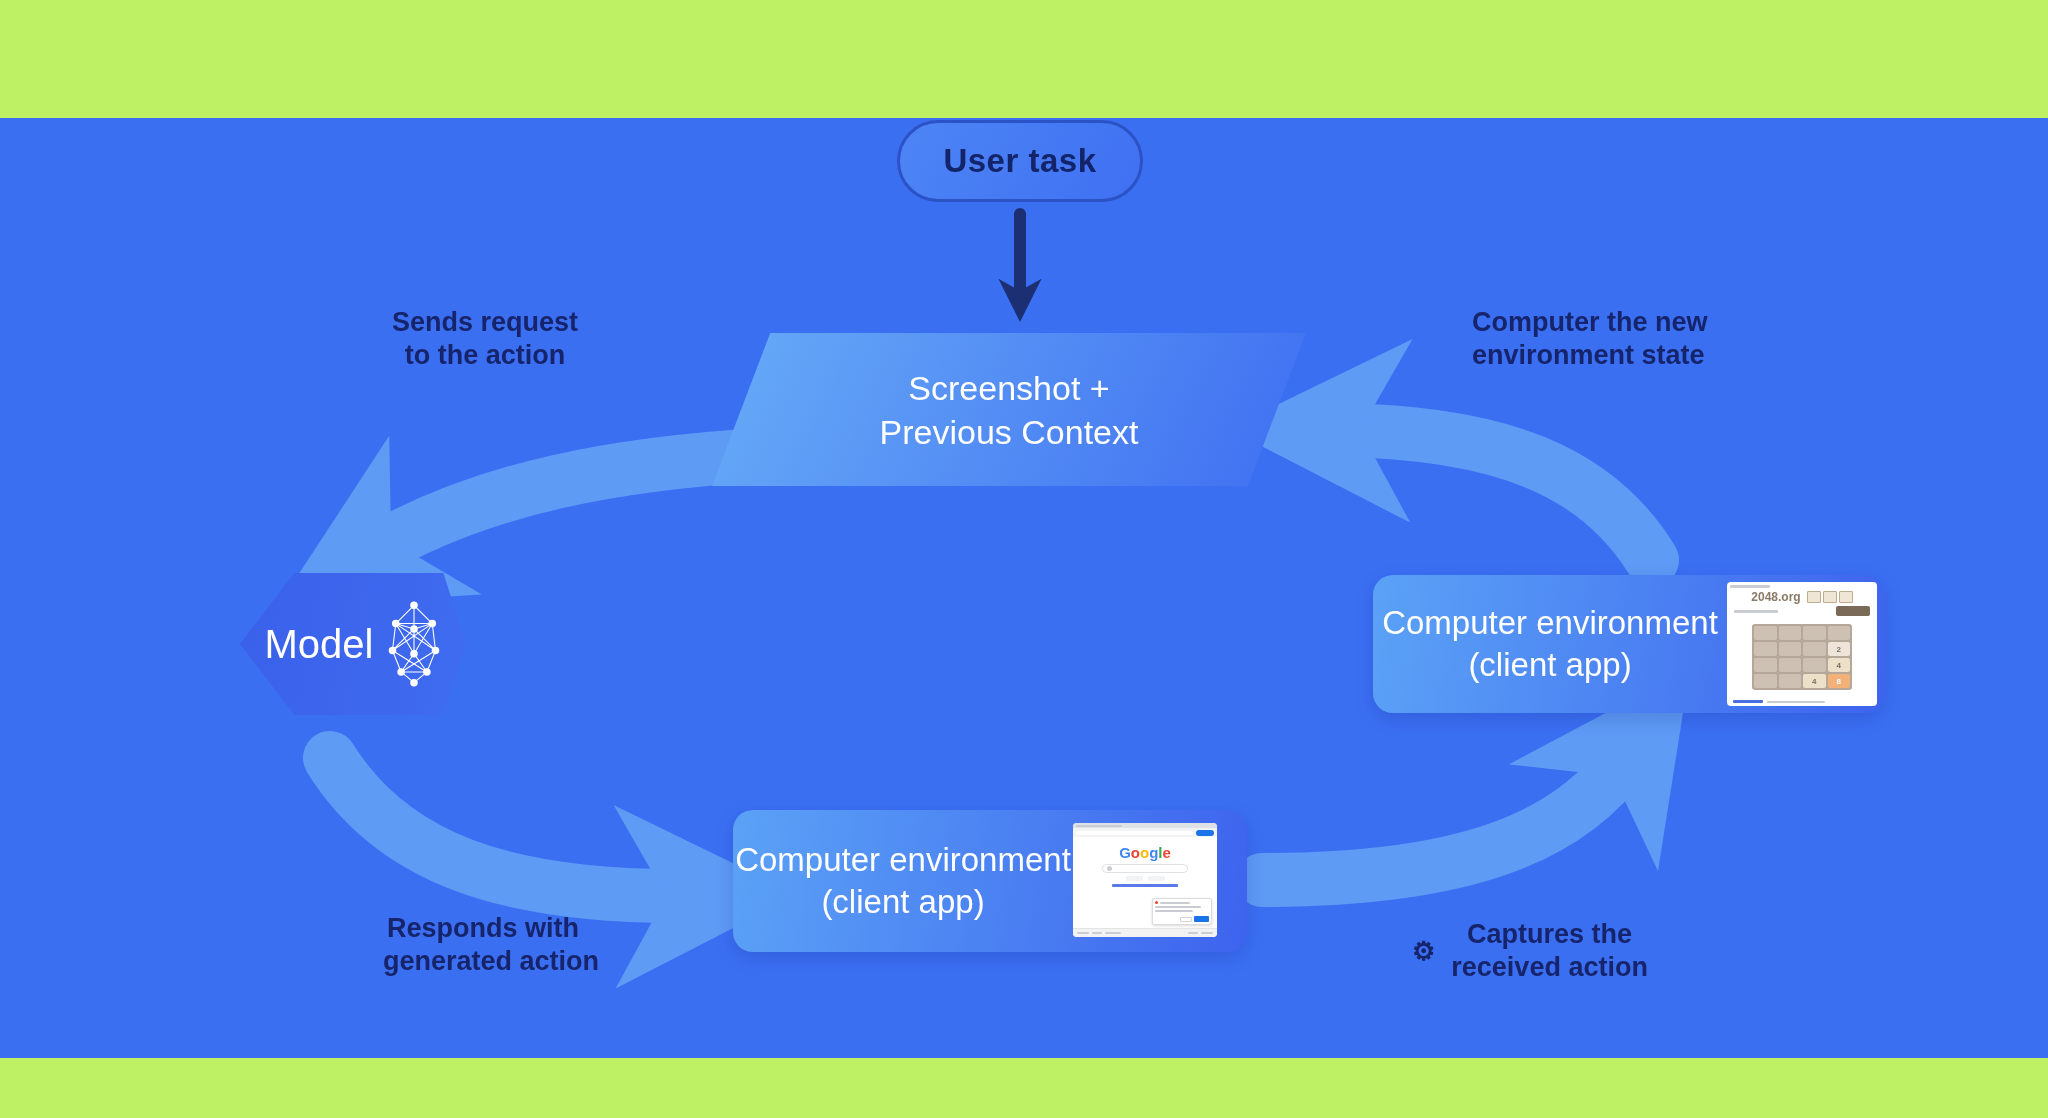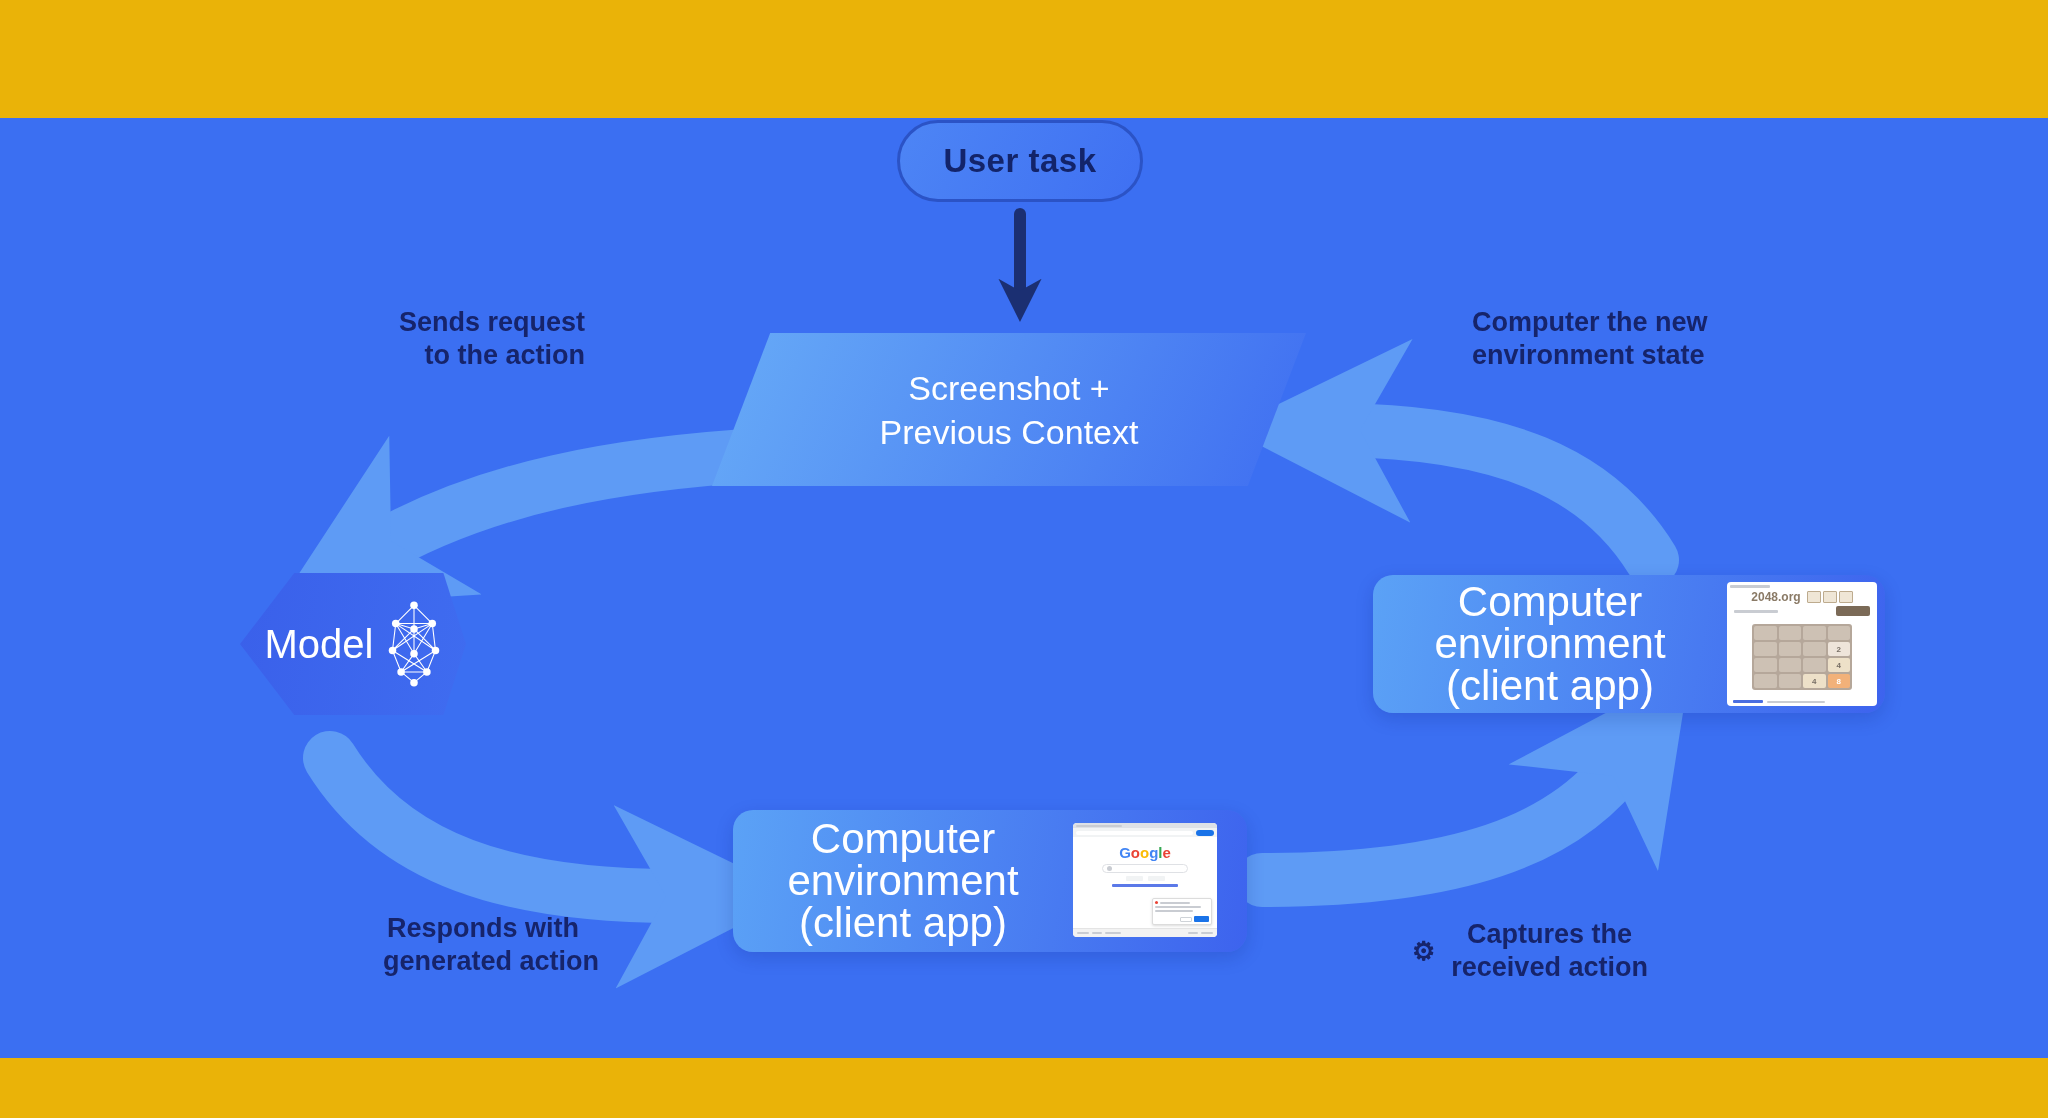--- a/index.html
+++ b/index.html
@@ -1,16 +1,16 @@
 <!DOCTYPE html>
 <html><head>
 <meta charset="utf-8">
 <style>
   html,body{margin:0;padding:0;background:#000;}
-  #stage{position:relative;width:2048px;height:1118px;background:#eab308;overflow:hidden;
+  #stage{position:relative;width:2048px;height:1118px;background:#bef264;overflow:hidden;
          font-family:"Liberation Sans", sans-serif;}
   .canvas{position:absolute;left:0;top:118px;width:2048px;height:940px;background:#3b6ff2;}
   svg.arrows{position:absolute;left:0;top:0;width:2048px;height:1118px;pointer-events:none;}
 
   
   .pill{position:absolute;left:897px;top:120px;width:246px;height:82px;border-radius:42px;
         background:linear-gradient(120deg,#4d85f5,#3f70f2);border:3px solid #2b53c6;
         display:flex;align-items:center;justify-content:center;box-sizing:border-box;
         color:#13246a;font-size:33px;font-weight:700;letter-spacing:.5px;}
   .para{position:absolute;left:712px;top:333px;width:594px;height:153px;
@@ -21,21 +21,21 @@
   .model{position:absolute;left:240px;top:573px;width:226px;height:142px;
          background:linear-gradient(100deg,#3a60ea,#3f6cf0);
          clip-path:polygon(0 50%,24% 0,90% 0,100% 50%,90% 100%,24% 100%);
          display:flex;align-items:center;justify-content:center;gap:14px;
          color:#fff;font-size:40px;font-weight:400;}
   .envbox{position:absolute;border-radius:20px;
           background:linear-gradient(100deg,#5ba2f6,#3d63ee);
           box-shadow:0 6px 18px rgba(10,30,120,.18);}
   .envbox .cap{position:absolute;top:0;bottom:0;display:flex;flex-direction:column;
                align-items:center;justify-content:center;text-align:center;
-               color:#fff;font-size:42px;line-height:42px;font-weight:400;}
+               color:#fff;font-size:33px;line-height:42px;font-weight:400;}
   .env-right{left:1373px;top:575px;width:512px;height:138px;}
   .env-bottom{left:733px;top:810px;width:514px;height:142px;}
 
   
   .albl{position:absolute;color:#16246b;font-size:27px;line-height:33px;font-weight:700;
         text-align:center;white-space:nowrap;}
   .albl .ic{display:inline-block;margin-right:8px;font-size:26px;vertical-align:middle;}
 
   
   .shot{position:absolute;background:#fff;border-radius:4px;overflow:hidden;
@@ -238,21 +238,21 @@
         <div class="bar" style="width:10px;height:2px;"></div>
         <div class="bar" style="width:16px;height:2px;"></div>
       </div>
       <div class="grp">
         <div class="bar" style="width:10px;height:2px;"></div>
         <div class="bar" style="width:12px;height:2px;"></div>
       </div>
     </div>
   </div>
 
-  <div class="albl" style="left:385px;top:306px;width:200px;text-align:right;">
+  <div class="albl" style="left:385px;top:306px;width:200px;">
     <div>Sends request</div>
     <div>to the action</div>
   </div>
 
   <div class="albl" style="left:1472px;top:306px;width:225px;">
     <div>Computer the new</div>
     <div>environment state</div>
   </div>
 
   <div class="albl" style="left:383px;top:912px;width:200px;">

